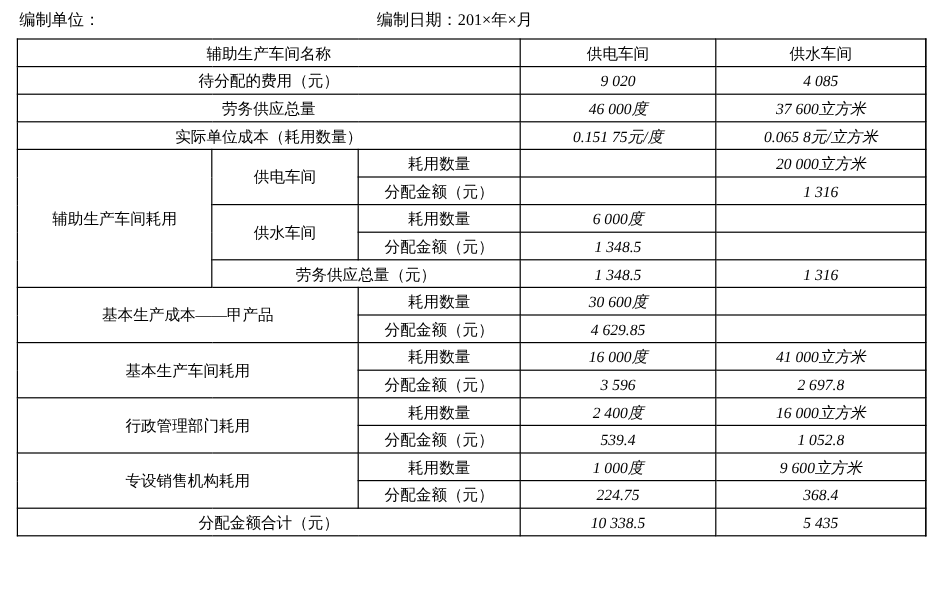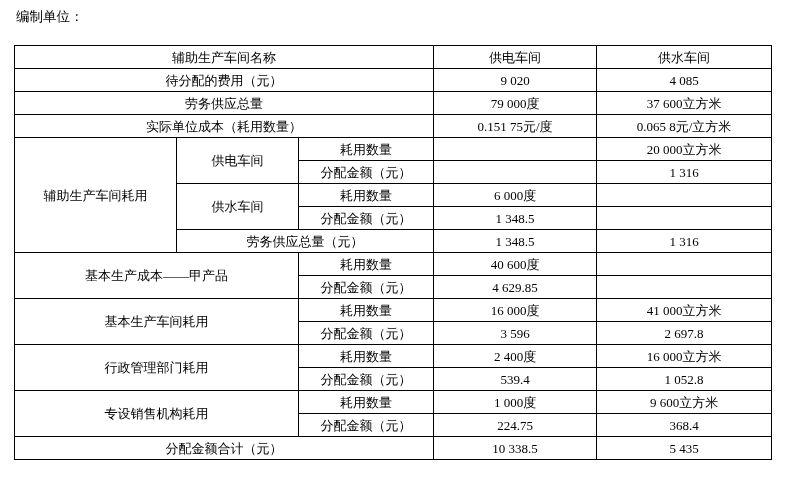--- a/index.html
+++ b/index.html
@@ -35,21 +35,21 @@
   }
   .header-center {
     position: absolute;
     left: 300px;
     top: 0;
     white-space: nowrap;
   }
   table.main {
     border-collapse: collapse;
     width: 757px;
-    margin-top: 17px;
+    margin-top: 4px;
     table-layout: fixed;
   }
   table.main td {
     border: 1px solid #000000;
     font-size: 13px;
     line-height: 15px;
     height: 20px;
     padding: 1px 3px;
     text-align: center;
     vertical-align: middle;
@@ -62,30 +62,32 @@
   .c4 { width: 163px; }
   .c5 { width: 175px; }
   .group-label {
     font-size: 13px;
   }
   .sub-label {
     font-size: 13px;
   }
   .num {
     font-size: 13px;
+    font-style: italic;
   }
   
 </style>
 </head>
 <body>
 
 <div class="page">
 
   <div class="header-row">
     <span class="header-left">编制单位：</span>
+    <span class="header-center">编制日期：201×年×月</span>
   </div>
 
   <table class="main">
     <colgroup>
       <col class="c1">
         <col class="c2">
         <col class="c3">
         <col class="c4">
         <col class="c5">
     </colgroup>
@@ -100,21 +102,21 @@
 
       <tr>
         <td colspan="3">待分配的费用（元）</td>
         <td class="num">9 020</td>
         <td class="num">4 085</td>
         <td class="num">13 105</td>
       </tr>
 
       <tr>
         <td colspan="3">劳务供应总量</td>
-        <td class="num">79 000度</td>
+        <td class="num">46 000度</td>
         <td class="num">37 600立方米</td>
         <td class="num"></td>
       </tr>
 
       <tr>
         <td colspan="3">实际单位成本（耗用数量）</td>
         <td class="num">0.151 75元/度</td>
         <td class="num">0.065 8元/立方米</td>
         <td class="num"></td>
       </tr>
@@ -151,21 +153,21 @@
       <tr>
         <td colspan="2">劳务供应总量（元）</td>
         <td class="num">1 348.5</td>
         <td class="num">1 316</td>
         <td class="num"></td>
       </tr>
 
       <tr>
         <td rowspan="2" colspan="2" class="group-label">基本生产成本——甲产品</td>
         <td>耗用数量</td>
-        <td class="num">40 600度</td>
+        <td class="num">30 600度</td>
         <td class="num"></td>
         <td class="num"></td>
       </tr>
       <tr>
         <td>分配金额（元）</td>
         <td class="num">4 629.85</td>
         <td class="num"></td>
         <td class="num">4 629.5</td>
       </tr>
 

